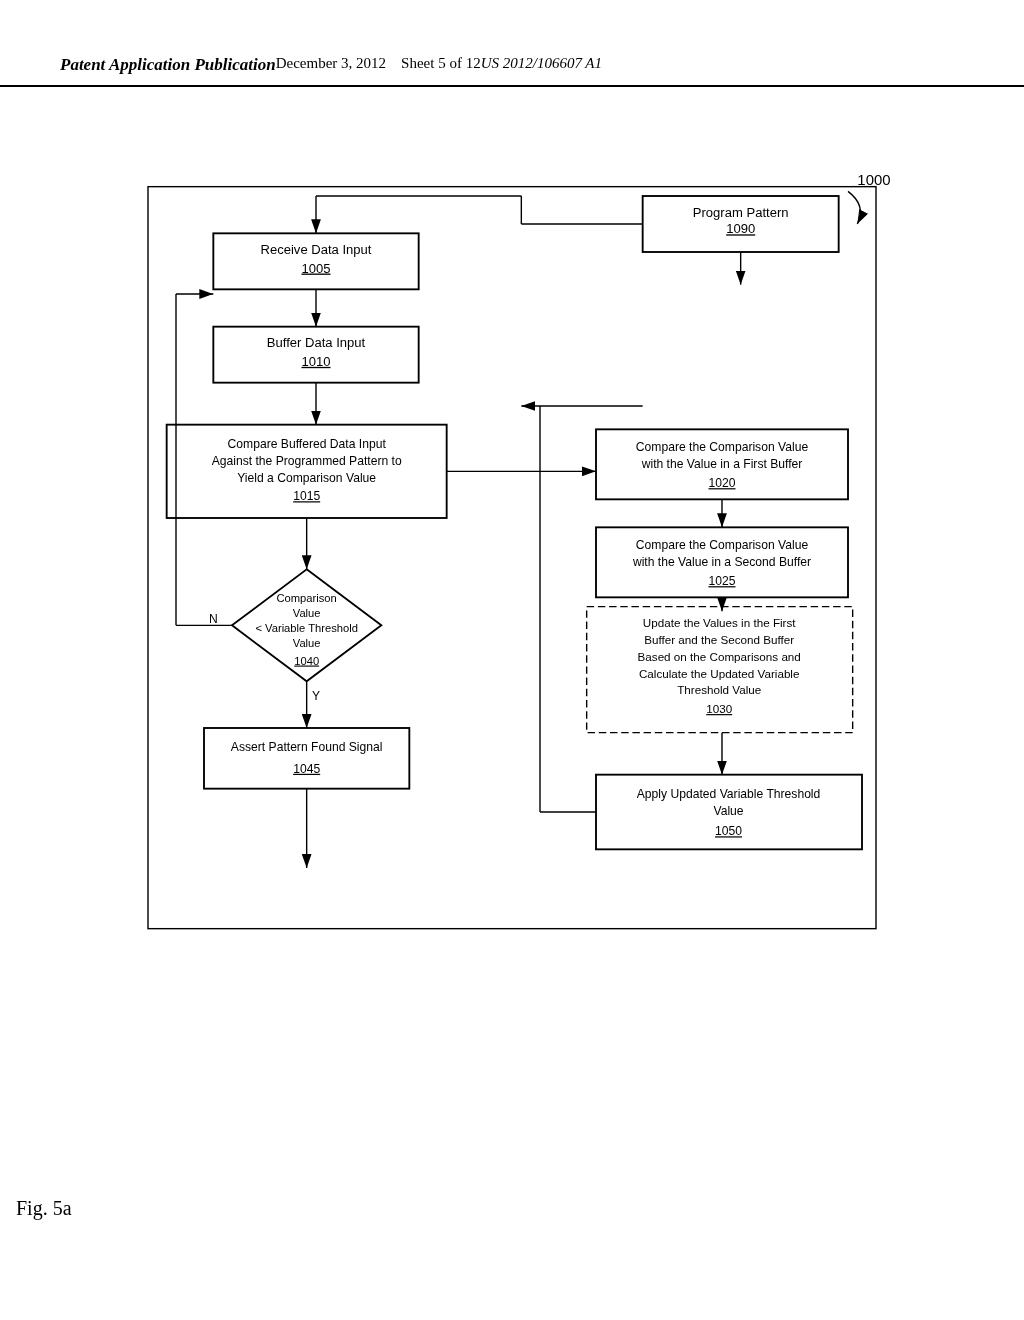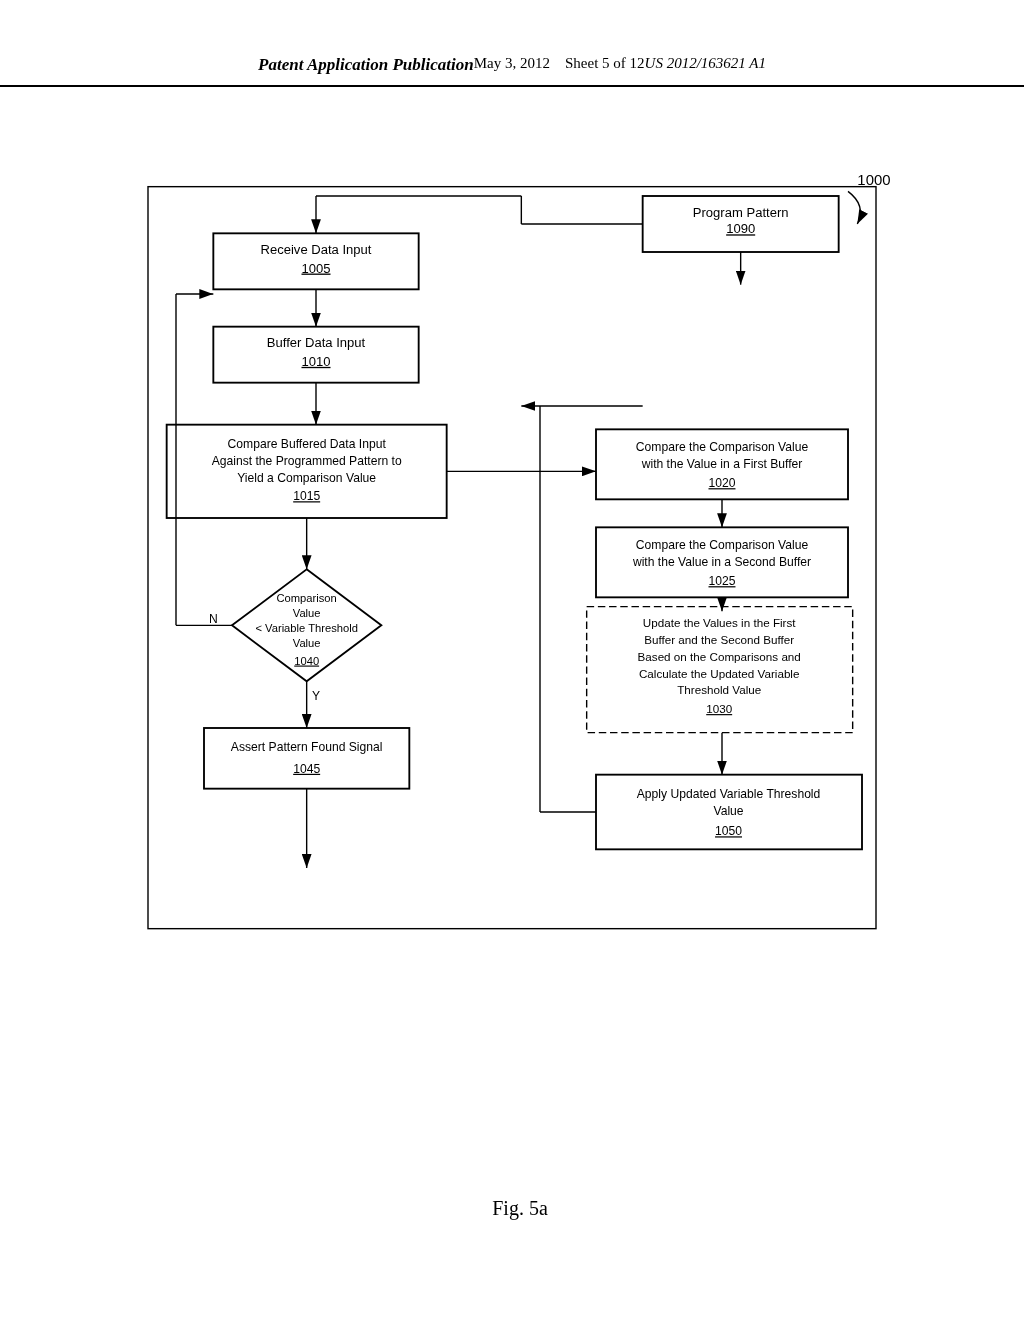--- a/index.html
+++ b/index.html
@@ -12,21 +12,21 @@
       overflow: hidden;
     }
 
     
     .header {
       position: absolute;
       top: 55px;
       left: 0;
       right: 0;
       display: flex;
-      justify-content: center;
+      justify-content: flex-start;
       align-items: flex-start;
       padding: 0 60px;
       border-bottom: 2px solid #000;
       padding-bottom: 10px;
     }
     .header-left {
       font-size: 17px;
       font-weight: bold;
       font-style: italic;
     }
@@ -52,35 +52,34 @@
       width: 100%;
       height: 100%;
     }
 
     
     .fig-caption {
       position: absolute;
       bottom: 100px;
       left: 0;
       right: 0;
-      text-align: center;
       font-size: 20px;
       padding-left: 16px;
     }
   </style>
 </head>
 <body>
 
 <div class="header">
   <div class="header-left">Patent Application Publication</div>
   <div class="header-center">
-    <span>May 3, 2012</span>&nbsp;&nbsp;&nbsp;
+    <span>December 3, 2012</span>&nbsp;&nbsp;&nbsp;
     <span>Sheet 5 of 12</span>
   </div>
-  <div class="header-right">US 2012/163621 A1</div>
+  <div class="header-right">US 2012/106607 A1</div>
 </div>
 
 <div class="diagram-area">
   <svg viewBox="0 0 900 1050" xmlns="http://www.w3.org/2000/svg">
     <defs>
       <marker id="arrowhead" markerWidth="10" markerHeight="7" refX="10" refY="3.5" orient="auto">
         <polygon points="0 0, 10 3.5, 0 7" fill="#000"></polygon>
       </marker>
       <marker id="arrowhead2" markerWidth="10" markerHeight="7" refX="10" refY="3.5" orient="auto">
         <polygon points="0 0, 10 3.5, 0 7" fill="#000"></polygon>

